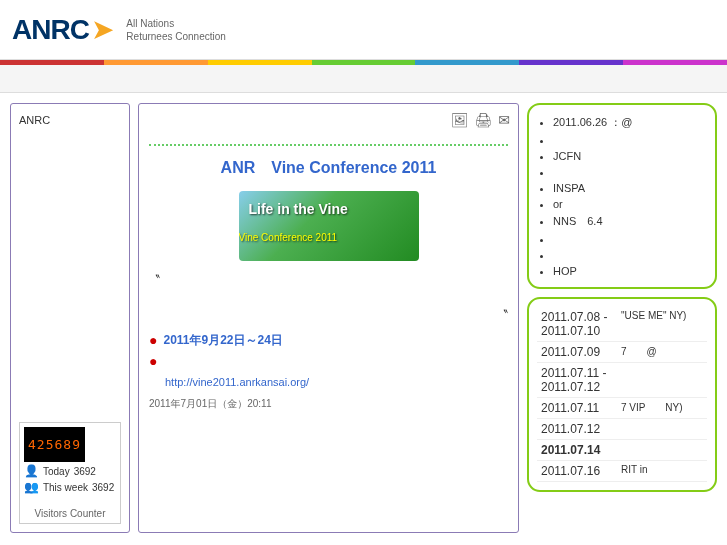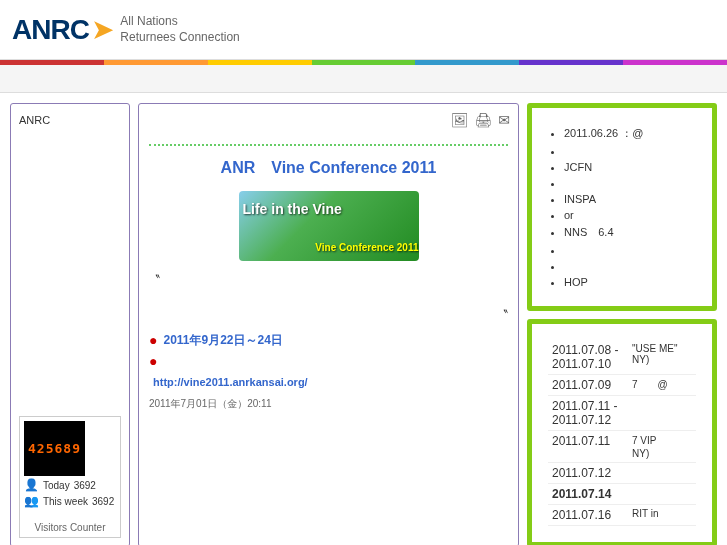--- a/index.html
+++ b/index.html
@@ -23,23 +23,23 @@
       font-weight: bold;
       color: #003366;
       letter-spacing: -1px;
     }
     .logo-arrow {
       color: #f5a623;
       font-size: 28px;
       margin-left: 2px;
     }
     .logo-sub {
-      font-size: 12px;
+      font-size: 10px;
       color: #666;
-      margin-left: 6px;
+      margin-left: 12px;
       line-height: 1.3;
     }
 
     
     #color-bar {
       display: flex;
       height: 5px;
     }
     #color-bar div { flex: 1; }
 
@@ -83,22 +83,22 @@
     #visitor-counter {
       border: 1px solid #ccc;
       padding: 4px;
       font-size: 10px;
     }
     .counter-digits {
       background: #000;
       color: #ff6600;
       font-family: monospace;
       font-size: 13px;
-      font-weight: bold;
-      padding: 20px 4px;
+      font-weight: normal;
+      padding: 10px 4px;
       letter-spacing: 1px;
       display: inline-block;
     }
     .counter-row {
       display: flex;
       align-items: center;
       gap: 4px;
       margin-top: 2px;
       font-size: 10px;
     }
@@ -151,34 +151,34 @@
       width: 180px;
       height: 70px;
       background: linear-gradient(135deg, #87CEEB 0%, #4CAF50 40%, #228B22 100%);
       border-radius: 4px;
       position: relative;
       overflow: hidden;
     }
     .conf-image-text1 {
       position: absolute;
       top: 10px;
-      left: 4px;
+      left: 10px;
       color: #fff;
       font-size: 14px;
       font-weight: bold;
       text-shadow: 1px 1px 2px rgba(0,0,0,0.7);
     }
     .conf-image-text2 {
       position: absolute;
-      bottom: 8px;
+      bottom: 18px;
       left: 0; right: 0;
       color: #ffff00;
       font-size: 10px;
-      font-weight: bold;
-      text-align: right;
+      font-weight: normal;
+      text-align: left;
       text-shadow: 1px 1px 2px rgba(0,0,0,0.7);
     }
 
     
     .article-body {
       font-size: 11px;
       line-height: 1.6;
       margin: 8px 0;
     }
     .bullet-red {
@@ -203,23 +203,23 @@
     
     #right-sidebar {
       width: 190px;
       flex-shrink: 0;
       display: flex;
       flex-direction: column;
       gap: 8px;
     }
 
     .right-panel {
-      border: 5px solid #84cc16;
-      border-radius: 3px;
-      padding: 16px;
+      border: 2px solid #84cc16;
+      border-radius: 13px;
+      padding: 8px;
     }
 
     .right-panel ul {
       list-style: disc;
       padding-left: 16px;
     }
     .right-panel ul li {
       font-size: 11px;
       padding: 2px 0;
       color: #333;
@@ -324,21 +324,21 @@
     </div>
 
     <div style="display:flex;align-items:center;gap:6px;margin:4px 0;">
       <span class="bullet-red">●</span>
       <span class="highlight-blue">2011年9月22日～24日</span>
     </div>
     <div style="display:flex;align-items:center;gap:6px;margin:4px 0;">
       <span class="bullet-red">●</span>
     </div>
 
-    <div style="margin:6px 4px;font-weight:bold;">
+    <div style="margin:6px 16px;">
       <a class="article-link" href="#">http://vine2011.anrkansai.org/</a>
     </div>
 
     <div class="post-date">2011年7月01日（金）20:11</div>
   </div>
 
   <div id="right-sidebar">
 
     <div class="right-panel">
       <ul>

